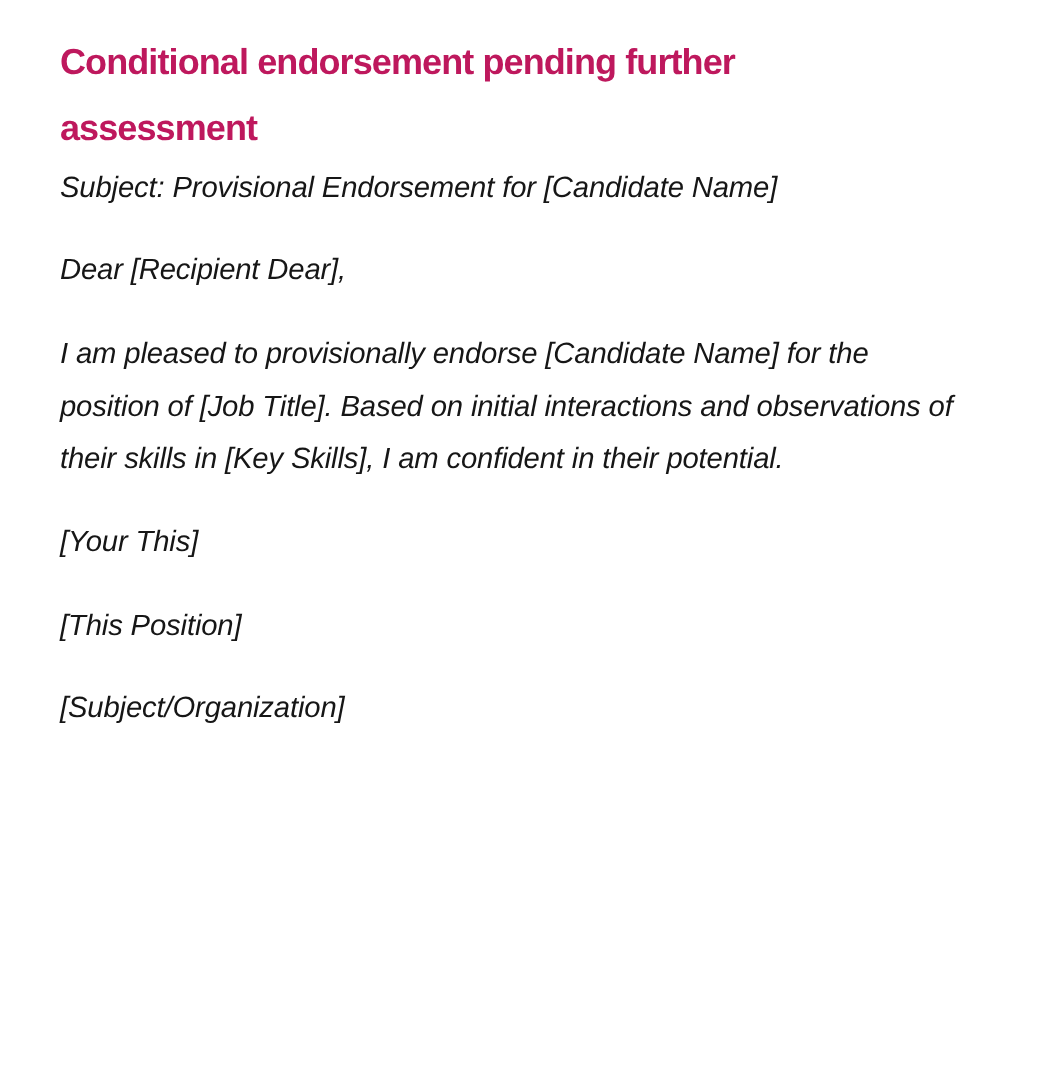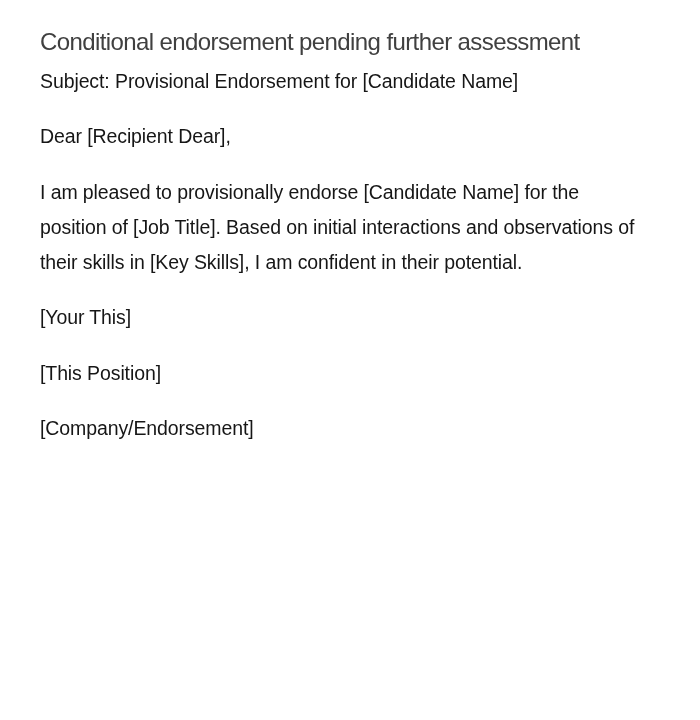--- a/index.html
+++ b/index.html
@@ -3,43 +3,44 @@
   <meta charset="utf-8">
   <style>
     html, body { margin: 0; padding: 0; background: #ffffff; }
     body { width: 700px; height: 720px; overflow: hidden; }
     .doc {
       padding: 20px 40px 0 40px;
       color: #111111;
       font-family: "Liberation Sans", "DejaVu Sans", sans-serif;
     }
     .title {
-      font-weight: 400;
+      font-weight: 700;
       font-size: 24px;
       line-height: 44px;
       letter-spacing: -0.6px;
       margin: 0 0 0 0;
       padding-top: 0;
-      color: #404040;
+      color: #be185d;
       width: 540px;
     }
     .p {
       font-size: 19.5px;
       line-height: 35.3px;
       margin: 0 0 20px 0;
       letter-spacing: -0.1px;
       color: #161616;
       width: 610px;
+      font-style: italic;
     }
     .subject { margin-top: 0; }
   </style>
 </head>
 <body>
 
 <div class="doc">
   <h1 class="title">Conditional endorsement pending further assessment</h1>
   <p class="p subject">Subject: Provisional Endorsement for [Candidate Name]</p>
   <p class="p">Dear [Recipient Dear],</p>
   <p class="p">I am pleased to provisionally endorse [Candidate Name] for the position of [Job Title]. Based on initial interactions and observations of their skills in [Key Skills], I am confident in their potential.</p>
   <p class="p">[Your This]</p>
   <p class="p">[This Position]</p>
-  <p class="p">[Company/Endorsement]</p>
+  <p class="p">[Subject/Organization]</p>
 </div>
 
 </body></html>

